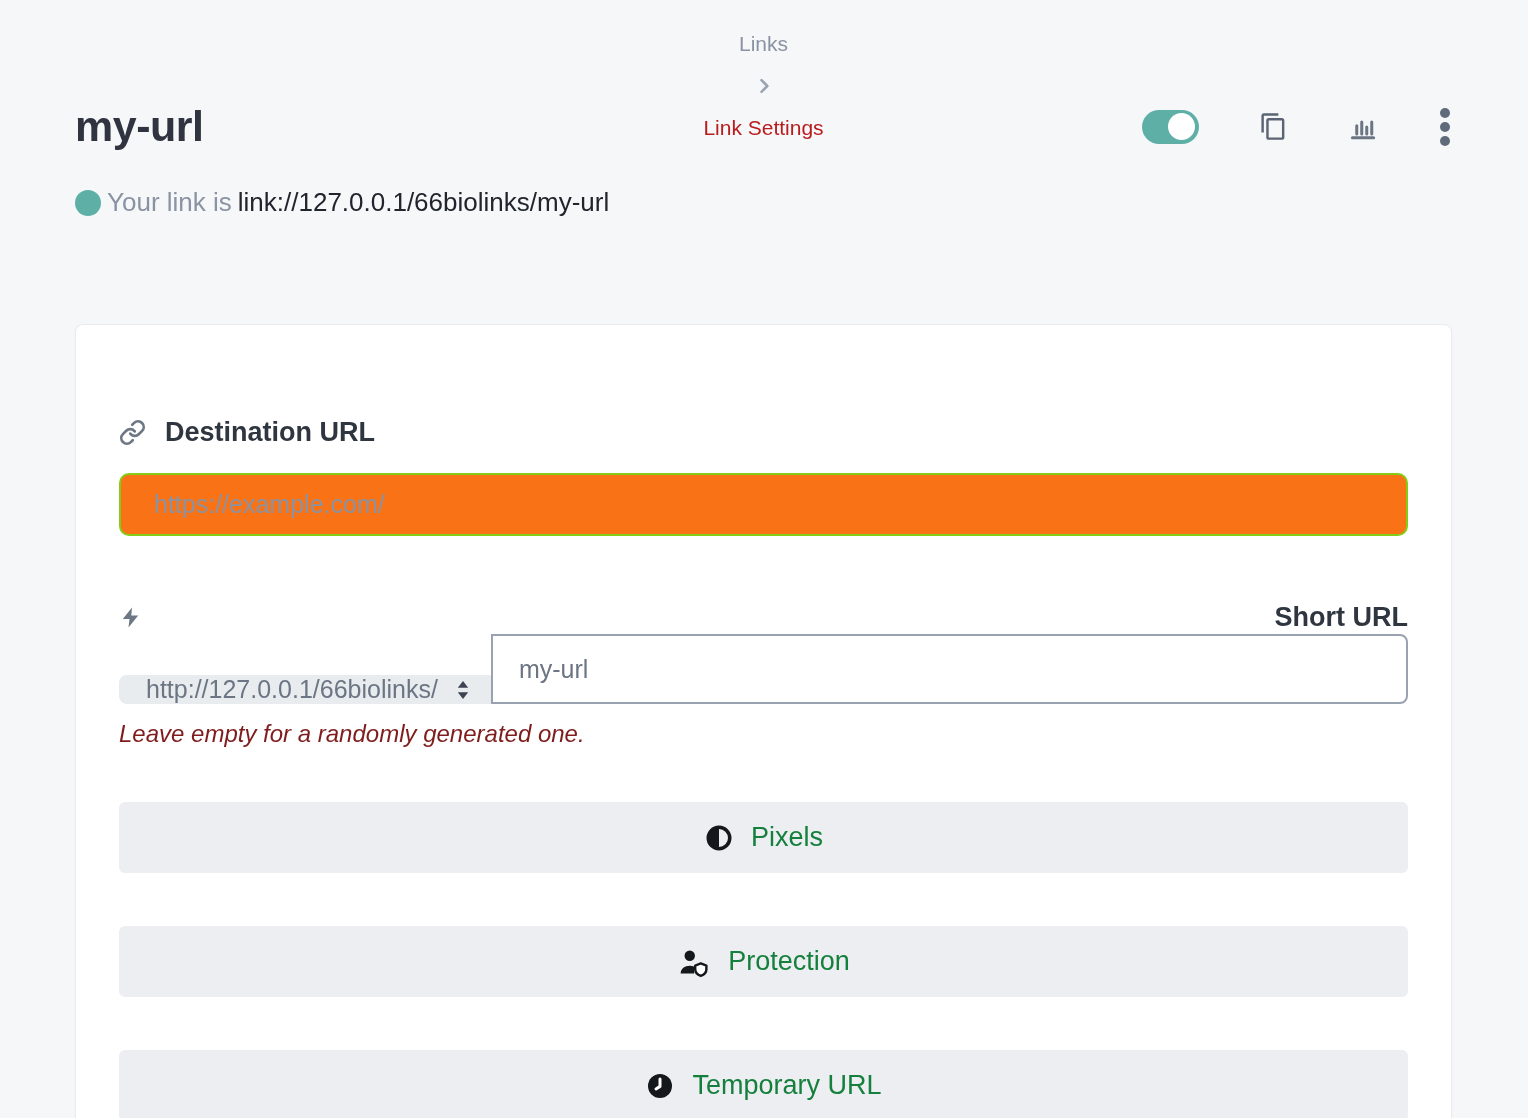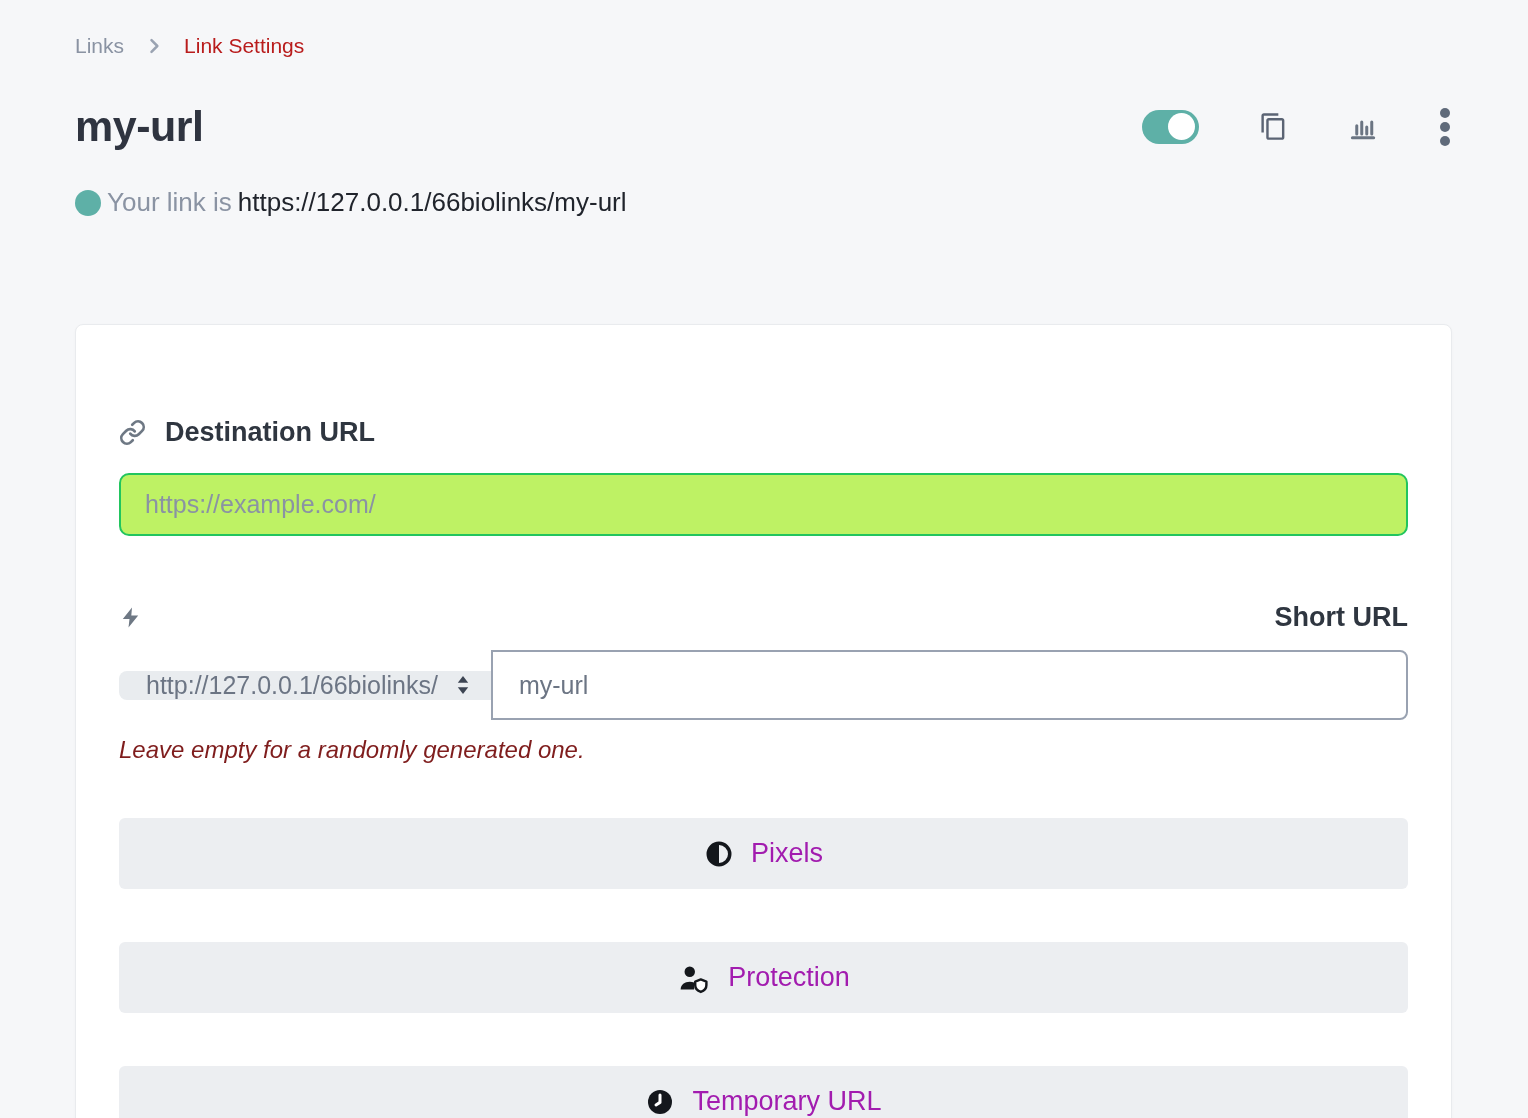--- a/index.html
+++ b/index.html
@@ -6,21 +6,21 @@
   html, body {
     width: 1528px; height: 1118px;
     background: #f6f7f9;
     font-family: "Liberation Sans", sans-serif;
     color: #2f3440;
     overflow: hidden;
   }
   .page { padding: 32px 76px 0 75px; }
 
   
-  .breadcrumb { display: flex; align-items: center; gap: 20px; font-size: 21px; height: 28px; }
+  .breadcrumb { display: flex; align-items: center; gap: 20px; font-size: 21px; height: 28px; flex-direction: column; }
   .crumb-link { color: #8a93a3; cursor: pointer; }
   .crumb-sep { display: flex; align-items: center; color: #9aa3b2; }
   .crumb-current { color: #b91c1c; }
 
   
   .header-row { display: flex; align-items: center; justify-content: space-between; margin-top: 42px; }
   .page-title { font-size: 43px; font-weight: 700; color: #2f3440; letter-spacing: -0.5px; }
   .controls { display: flex; align-items: center; gap: 60px; }
   .toggle { width: 57px; height: 34px; border-radius: 17px; background: #5eb0a7; position: relative; cursor: pointer; }
   .toggle .knob { position: absolute; top: 3.5px; right: 4px; width: 27px; height: 27px; border-radius: 50%; background: #ffffff; }
@@ -39,50 +39,50 @@
     border: 1px solid #e9ebee;
     border-radius: 8px;
     padding: 50px 43px 60px 43px;
     box-shadow: 0 1px 3px rgba(20, 25, 35, 0.03);
   }
   .section-label { display: flex; align-items: center; gap: 19px; font-size: 27px; font-weight: 700; color: #2f3640; height: 34px; margin-bottom: 24px; margin-top: 40px; }
   .section-label .lbl-icon { display: flex; align-items: center; color: #6e7884; }
 
   .text-input {
     width: 100%; height: 63px;
-    border: 2px solid #22c55e; border-radius: 10px;
-    background: #bef264;
+    border: 2px solid #84cc16; border-radius: 10px;
+    background: #f97316;
     font-family: inherit; font-size: 25px; color: #3c4452;
-    padding: 0 24px; outline: none;
+    padding: 0 33px; outline: none;
   }
   .text-input::placeholder { color: #8a93a3; opacity: 1; }
 
   .short-block { margin-top: 64px; }
   .short-block .section-label { margin-bottom: 0; justify-content: space-between; }
-  .input-group { display: flex; align-items: center; height: 70px; margin-top: 16px; }
+  .input-group { display: flex; align-items: flex-end; height: 70px; }
   .domain-select {
     background: #e9ecef; border-radius: 8px 0 0 8px;
     display: flex; align-items: center; gap: 15px;
     padding: 0 18px 0 27px;
     font-size: 25px; color: #6c7584; cursor: pointer; white-space: nowrap;
     flex: none;
   }
   .short-input {
     flex: 1; height: 70px;
     border: 2px solid #99a2b1; border-radius: 0 8px 8px 0;
     font-family: inherit; font-size: 25px; color: #6c7584;
     padding: 0 26px; outline: none; background: #fff;
   }
   .helper-text { margin-top: 16px; font-size: 24px; color: #7f1d1d; font-style: italic; }
 
   .section-btn {
     width: 100%; height: 71px; margin-top: 53px;
     background: #eceef1; border: none; border-radius: 6px;
     display: flex; align-items: center; justify-content: center; gap: 17px;
-    font-family: inherit; font-size: 27px; color: #a21caf; cursor: pointer;
+    font-family: inherit; font-size: 27px; color: #15803d; cursor: pointer;
   }
   .section-btn:first-of-type { margin-top: 54px; }
   .section-btn .btn-icon { display: flex; align-items: center; color: #14171c; }
 </style>
 </head>
 <body>
 
 <div class="page">
 
   <div class="breadcrumb">
@@ -128,21 +128,21 @@
               <circle cx="7" cy="35" r="5"></circle>
             </svg>
         </span>
       </button>
     </div>
   </div>
 
   <div class="status-row">
     <span class="status-dot"></span>
     <span class="status-text">Your link is</span>
-    <a class="status-url">https://127.0.0.1/66biolinks/my-url</a>
+    <a class="status-url">link://127.0.0.1/66biolinks/my-url</a>
   </div>
 
   <div class="card">
 
     
     <div class="section-label">
       <span class="lbl-icon">
         <svg width="27" height="27" viewBox="0 0 24 24" fill="none" stroke="currentColor" stroke-width="2.4" stroke-linecap="round" stroke-linejoin="round">
             <path d="M10 13a5 5 0 0 0 7.54.54l3-3a5 5 0 0 0-7.07-7.07l-1.72 1.71"></path>
             <path d="M14 11a5 5 0 0 0-7.54-.54l-3 3a5 5 0 0 0 7.07 7.07l1.71-1.71"></path>

